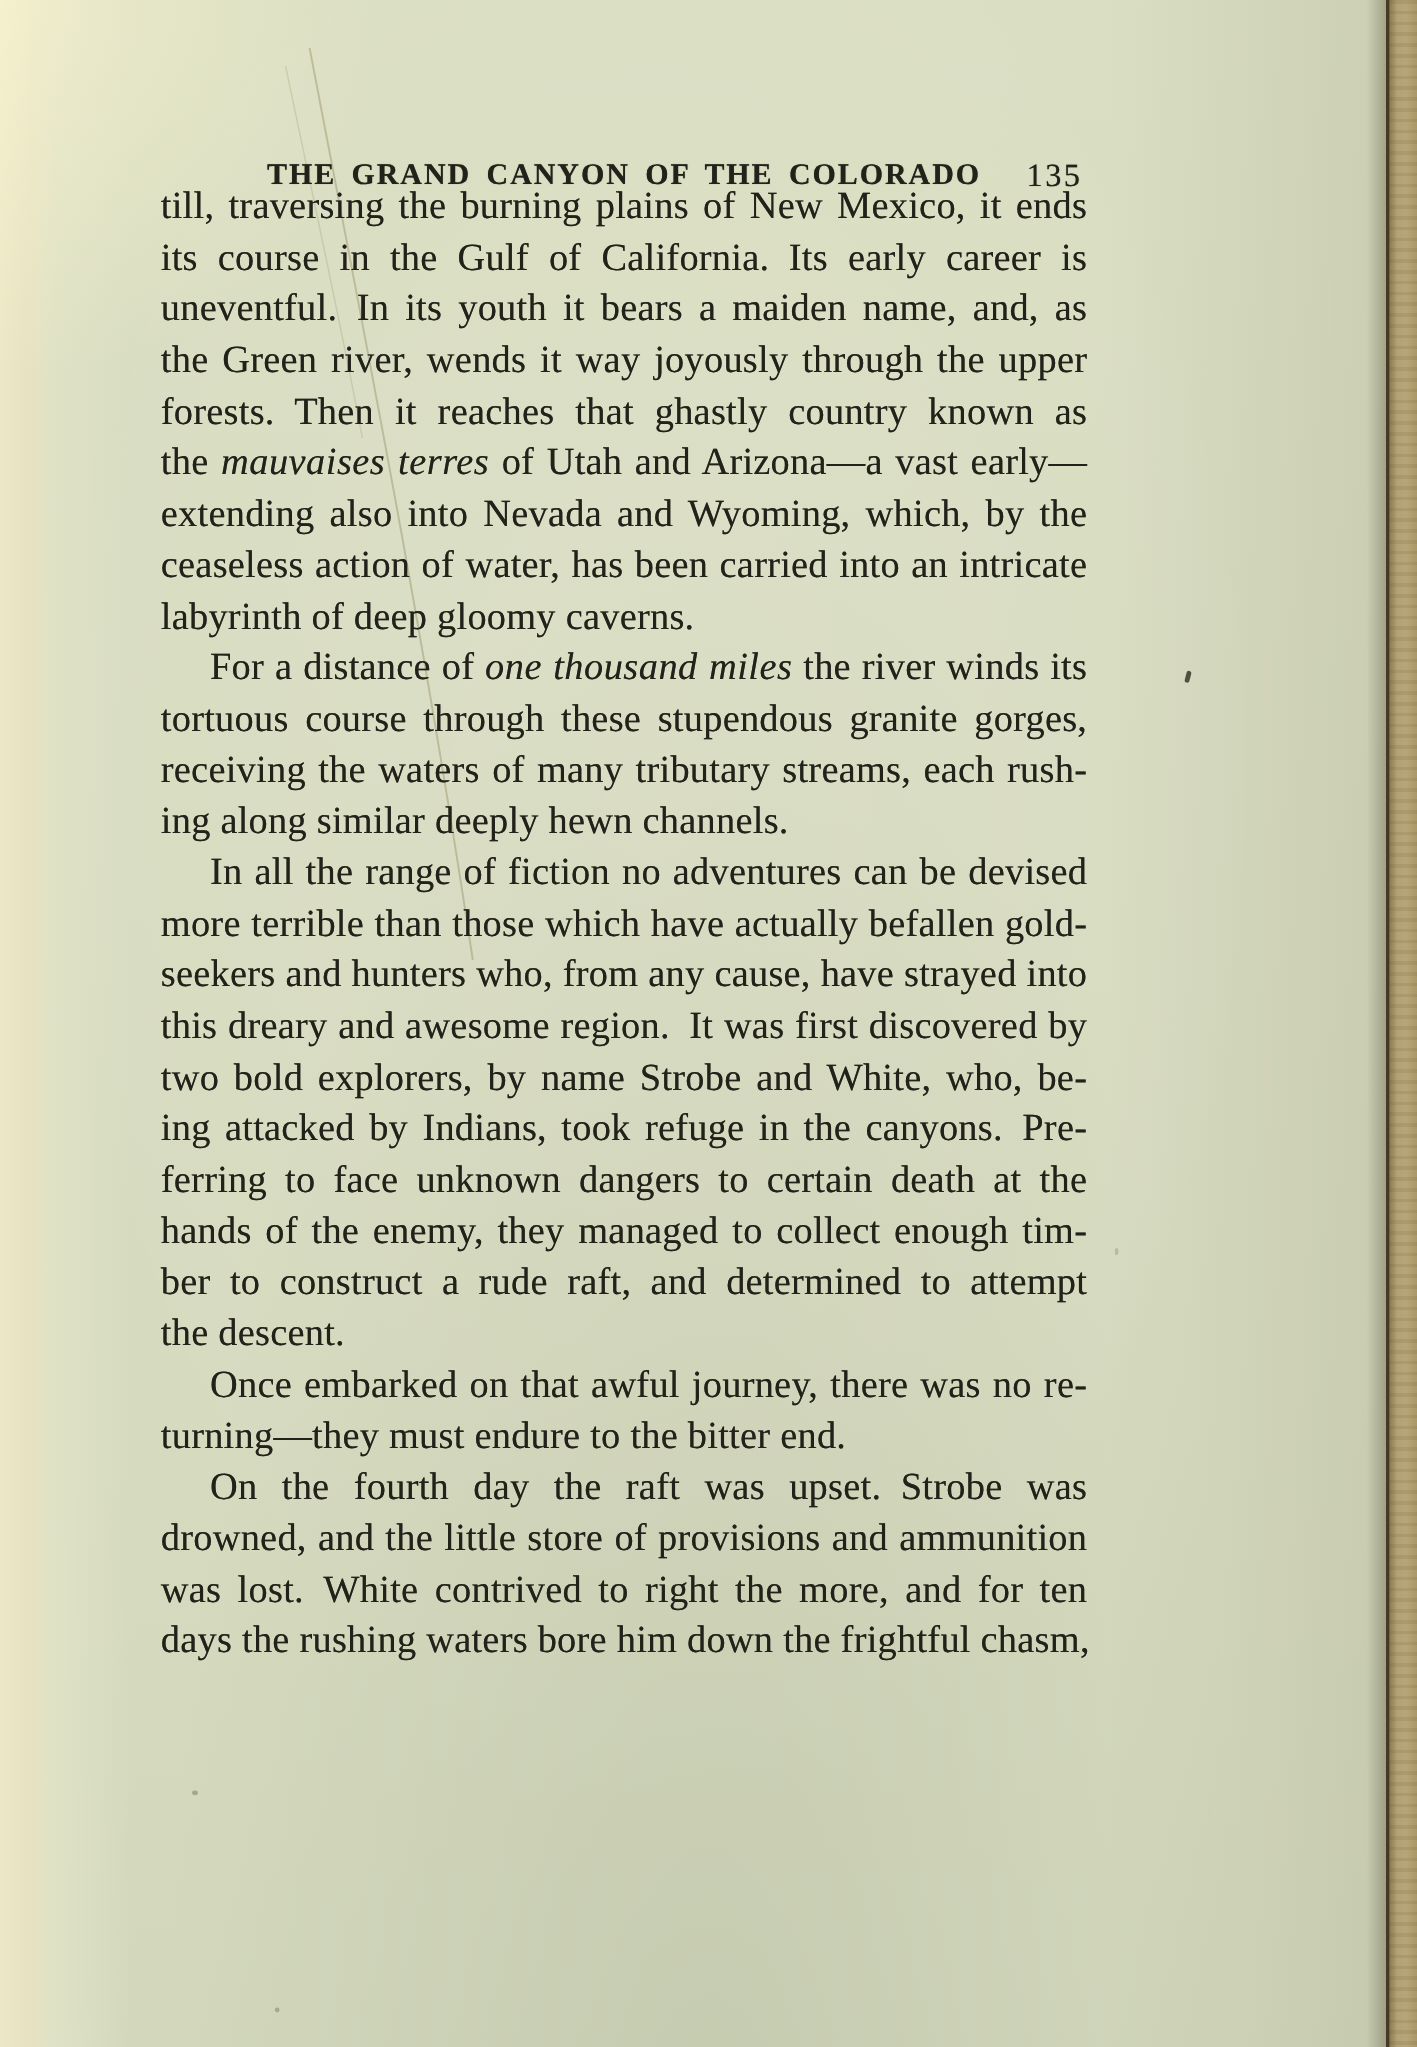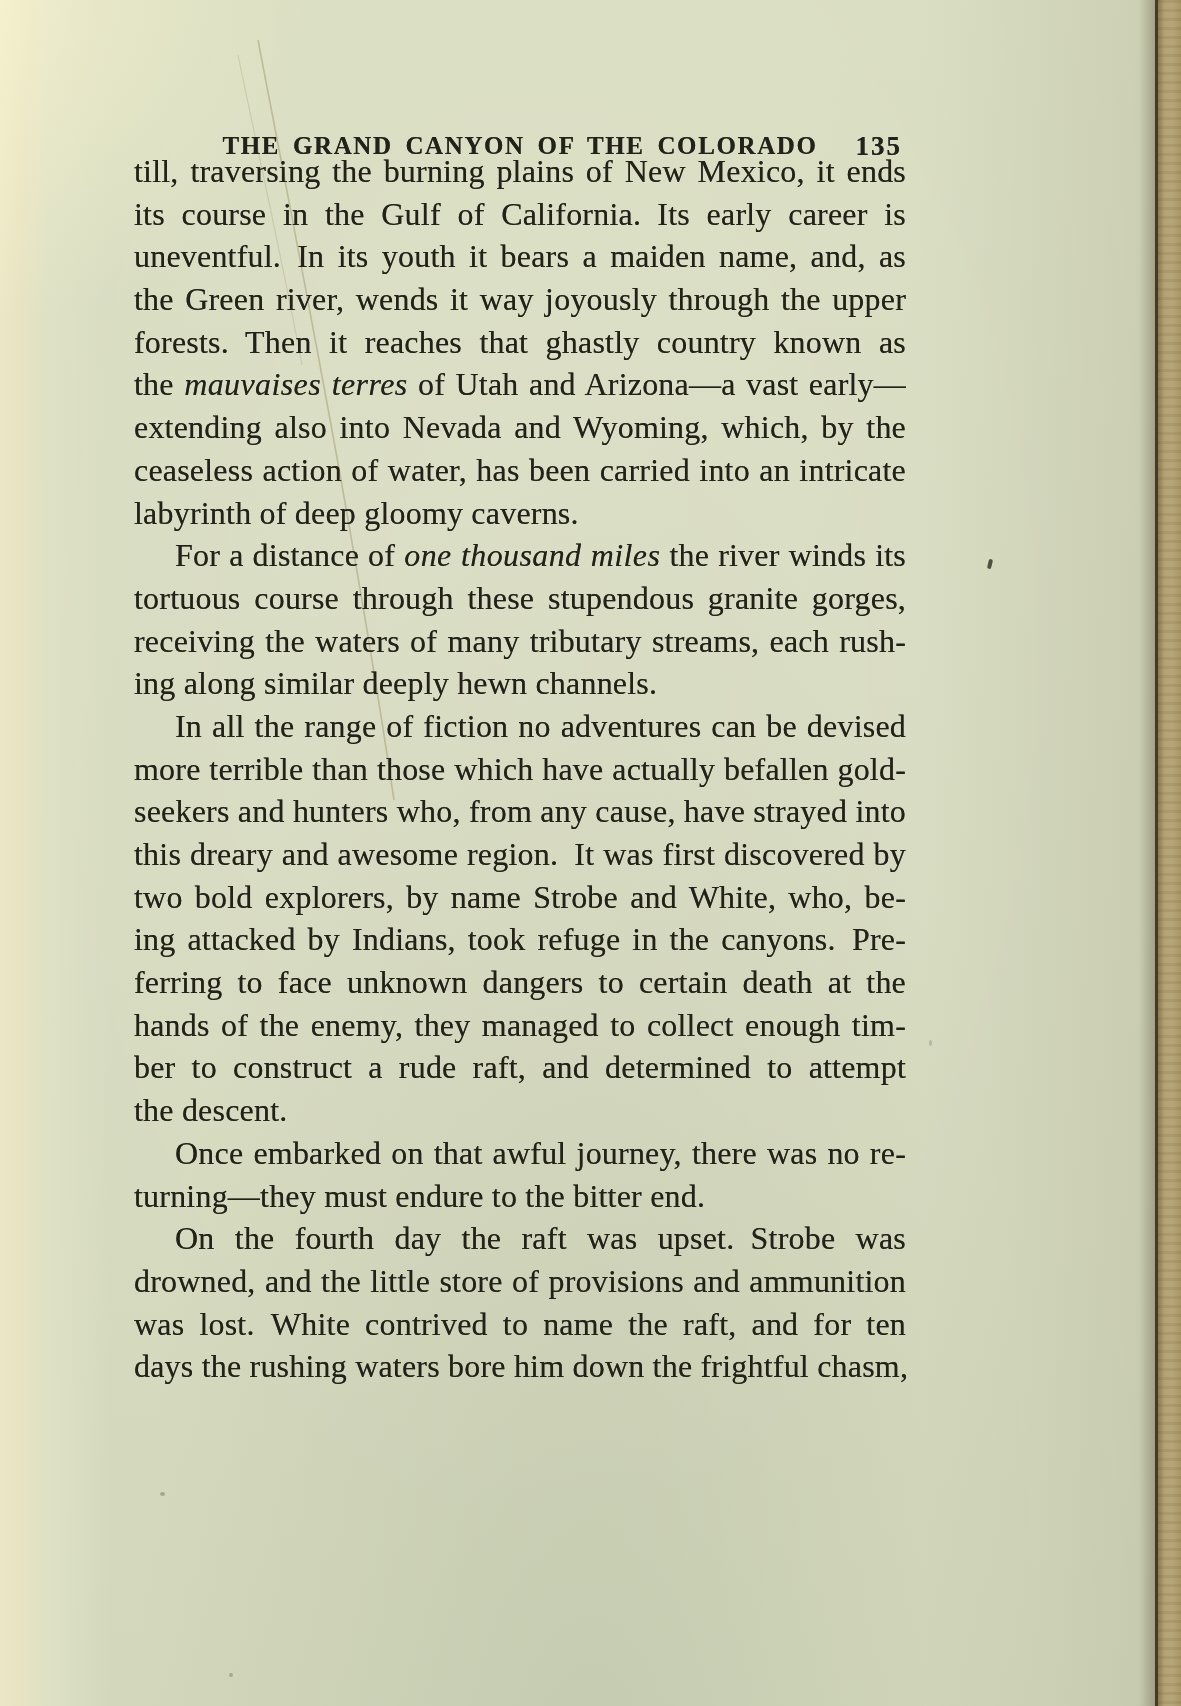--- a/index.html
+++ b/index.html
@@ -25,21 +25,21 @@
     position:absolute;left:134px;top:88px;width:772px;height:34px;margin-top:44px;
   }
   .running-title{
     display:block;text-align:center;
     font-size:25px;font-weight:bold;letter-spacing:1.6px;word-spacing:5px;
     text-shadow:0 0 0.6px rgba(35,34,26,0.7);
     white-space:nowrap;
   }
   .page-number{
     position:absolute;right:4px;top:-1px;
-    font-size:27px;font-weight:bold;letter-spacing:2px;
+    font-size:27px;font-weight:normal;letter-spacing:2px;
     text-shadow:0 0 0.6px rgba(35,34,26,0.7);
   }
   .page-body{
     position:absolute;left:134px;top:150px;width:772px;
     font-size:32px;letter-spacing:0.2px;
   }
   .line{
     height:42.7px;line-height:42.7px;
     text-align:justify;text-align-last:justify;text-justify:inter-word;
     white-space:nowrap;
@@ -101,21 +101,21 @@
       <div class="line"><span>two bold explorers, by name Strobe and White, who, be-</span></div>
       <div class="line"><span>ing attacked by Indians, took refuge in the canyons. Pre-</span></div>
       <div class="line"><span>ferring to face unknown dangers to certain death at the</span></div>
       <div class="line"><span>hands of the enemy, they managed to collect enough tim-</span></div>
       <div class="line"><span>ber to construct a rude raft, and determined to attempt</span></div>
       <div class="line last"><span>the descent.</span></div>
       <div class="line indent"><span>Once embarked on that awful journey, there was no re-</span></div>
       <div class="line last"><span>turning—they must endure to the bitter end.</span></div>
       <div class="line indent"><span>On the fourth day the raft was upset. Strobe was</span></div>
       <div class="line"><span>drowned, and the little store of provisions and ammunition</span></div>
-      <div class="line"><span>was lost. White contrived to name the raft, and for ten</span></div>
+      <div class="line"><span>was lost. White contrived to right the more, and for ten</span></div>
       <div class="line"><span>days the rushing waters bore him down the frightful chasm,</span></div>
     </div>
 
   <div class="speck mark-quote"></div>
   <div class="speck s1"></div>
   <div class="speck s2"></div>
   <div class="speck s3"></div>
 
   <div class="edge-shadow"></div>
   <div class="fore-edge"></div>

